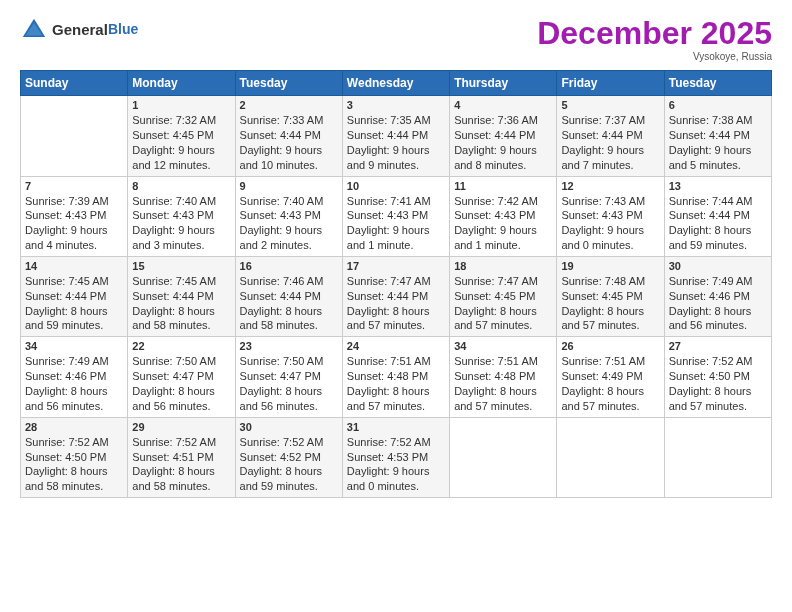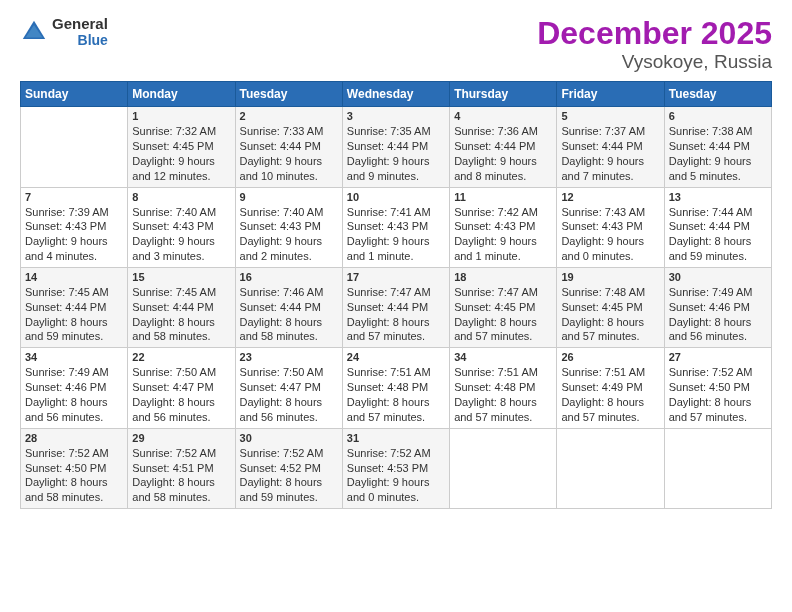--- a/index.html
+++ b/index.html
@@ -22,23 +22,22 @@
       align-items: flex-start;
       margin-bottom: 8px;
     }
     .logo {
       display: flex;
       align-items: center;
       gap: 4px;
     }
     .logo-text {
       display: flex;
-      flex-direction: column;
+      flex-direction: row;
       line-height: 1.1;
-      text-align: right;
     }
     .logo-general {
       font-size: 15px;
       font-weight: bold;
       color: #333;
     }
     .logo-blue {
       font-size: 14px;
       font-weight: bold;
       color: #2a6db5;
@@ -50,21 +49,21 @@
     .title-block {
       text-align: right;
     }
     .calendar-title {
       font-size: 32px;
       font-weight: bold;
       color: #a21caf;
       line-height: 1.1;
     }
     .calendar-subtitle {
-      font-size: 19px;
+      font-size: 10px;
       color: #555;
     }
     table {
       width: 100%;
       border-collapse: collapse;
       table-layout: fixed;
     }
     thead tr th {
       background: #2a6db5;
       color: #fff;

